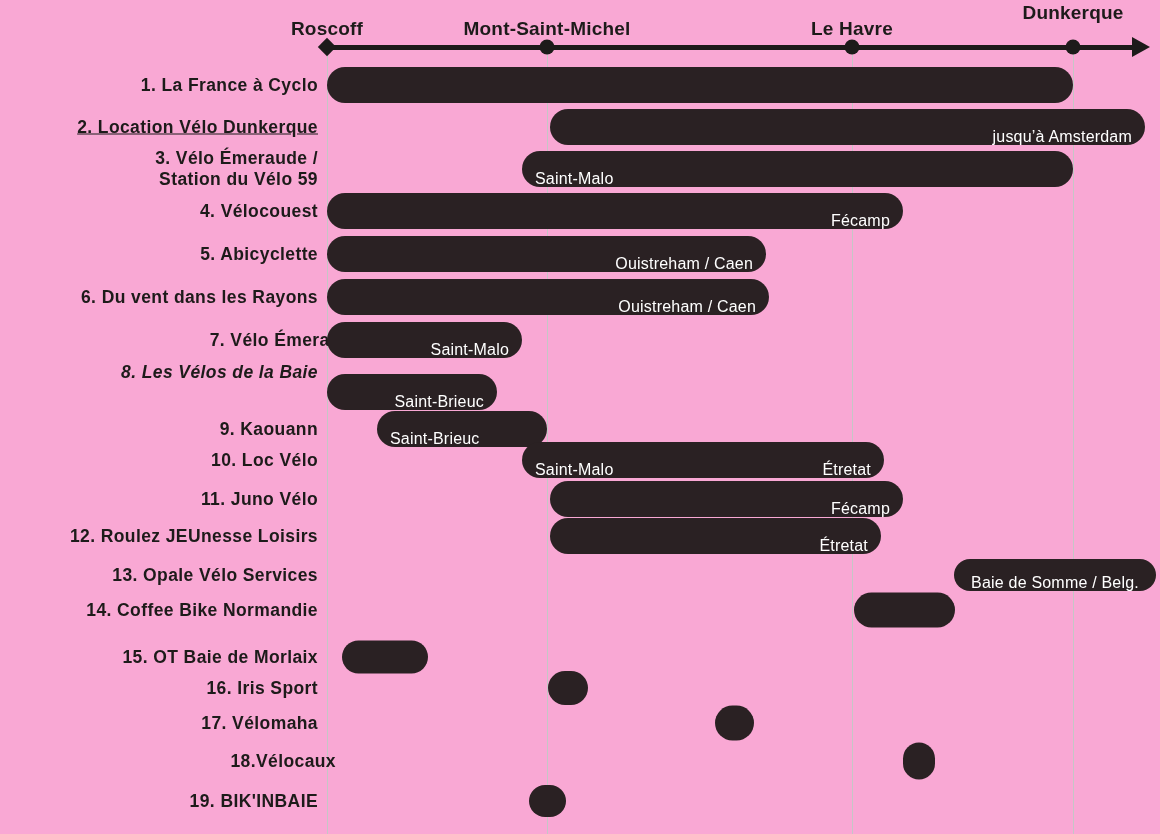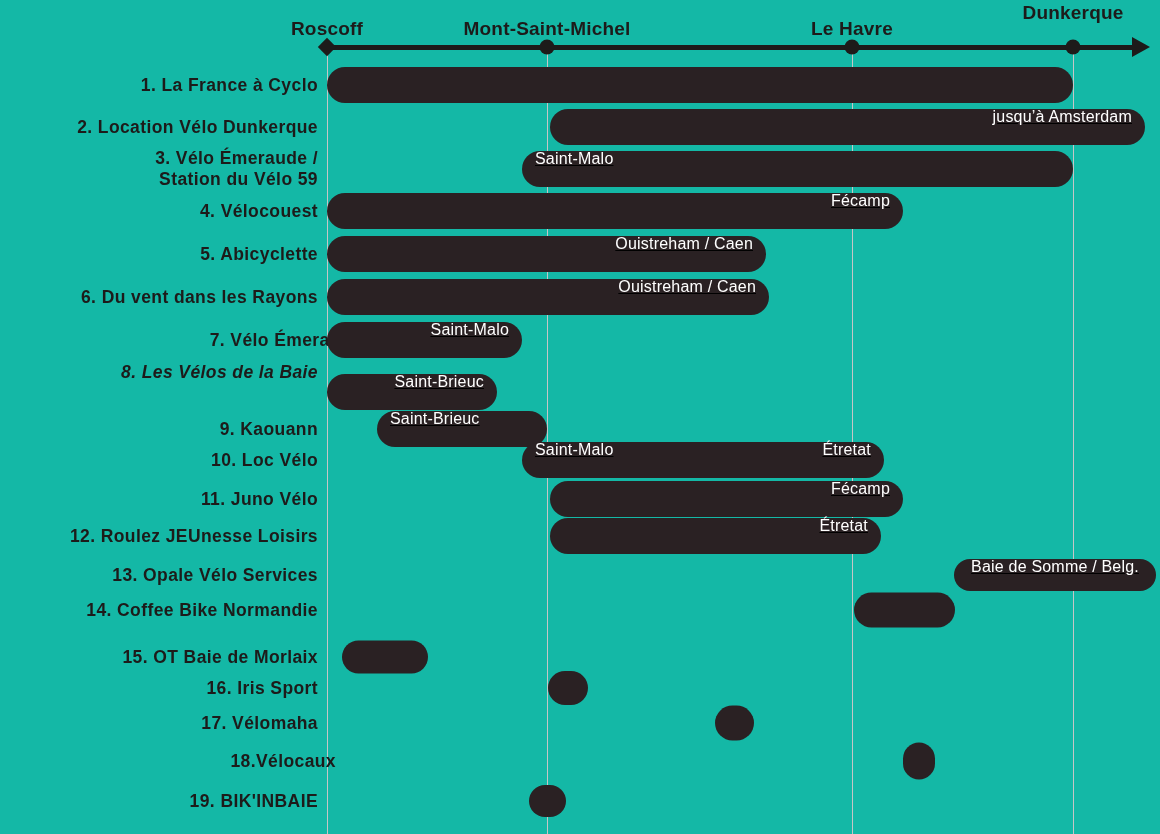--- a/index.html
+++ b/index.html
@@ -1,17 +1,17 @@
 <!DOCTYPE html>
 <html><head>
 <meta charset="utf-8">
 <style>
   html,body{margin:0;padding:0;background:#fff;}
   .chart{
-    position:relative;width:1160px;height:834px;background:#14b8a6;overflow:hidden;
+    position:relative;width:1160px;height:834px;background:#f9a8d4;overflow:hidden;
     font-family:"Liberation Sans",sans-serif;
   }
   
   .axis-line{position:absolute;height:5px;background:#1d1b1a;}
   .axis-arrow{
     position:absolute;width:0;height:0;
     border-top:10px solid transparent;border-bottom:10px solid transparent;
     border-left:18px solid #1d1b1a;
   }
   .stop-label{
@@ -23,21 +23,21 @@
   .marker.diamond{width:13px;height:13px;transform:translate(-50%,-50%) rotate(45deg);}
   .gridline{position:absolute;width:1px;background:#c6c6c6;}
   
   .row-label{
     position:absolute;left:0;width:318px;text-align:right;transform:translateY(-50%);
     font-size:17.5px;font-weight:bold;color:#1d1b1a;line-height:21px;
     white-space:pre-line;letter-spacing:.4px;
   }
   .bar{
     position:absolute;transform:translateY(-50%);background:#2a2123;
-    display:flex;align-items:flex-start;box-sizing:border-box;padding:0 13px;text-decoration:underline;
+    display:flex;align-items:flex-end;box-sizing:border-box;padding:0 13px;
   }
   .bar.just-left{justify-content:flex-start;}
   .bar.just-right{justify-content:flex-end;}
   .bar.just-center{justify-content:center;padding:0 6px;}
   .bar.just-between{justify-content:space-between;}
   .bar-annotation{
     color:#fff;font-size:16px;letter-spacing:.2px;white-space:nowrap;line-height:1;
   }
 </style>
 </head>
@@ -60,21 +60,21 @@
         <div class="stop-label" style="left: 547px; top: 18px;">Mont-Saint-Michel</div>
         <div class="marker circle" style="left: 852px; top: 47px;"></div>
         <div class="stop-label" style="left: 852px; top: 18px;">Le Havre</div>
         <div class="marker circle" style="left: 1073px; top: 47px;"></div>
         <div class="stop-label" style="left: 1073px; top: 2px;">Dunkerque</div>
       </div>
   </div>
   <div id="rows">
       <div class="row-label" style="top: 85px;">1. La France à Cyclo</div>
       <div class="bar just-center" style="left: 327px; top: 85px; width: 746px; height: 36px; border-radius: 18px;"></div>
-      <div class="row-label" style="top: 127px;">2. Location Vélo Dunkerque</div>
+      <div class="row-label" style="top: 127px; text-decoration: underline;">2. Location Vélo Dunkerque</div>
       <div class="bar just-right" style="left: 550px; top: 127px; width: 595px; height: 36px; border-radius: 18px;">
         <span class="bar-annotation">jusqu’à Amsterdam</span>
       </div>
       <div class="row-label" style="top: 169px;">3.  Vélo Émeraude /
 Station du Vélo 59</div>
       <div class="bar just-left" style="left: 522px; top: 169px; width: 551px; height: 36px; border-radius: 18px;">
         <span class="bar-annotation">Saint-Malo</span>
       </div>
       <div class="row-label" style="top: 211px;">4. Vélocouest</div>
       <div class="bar just-right" style="left: 327px; top: 211px; width: 576px; height: 36px; border-radius: 18px;">

